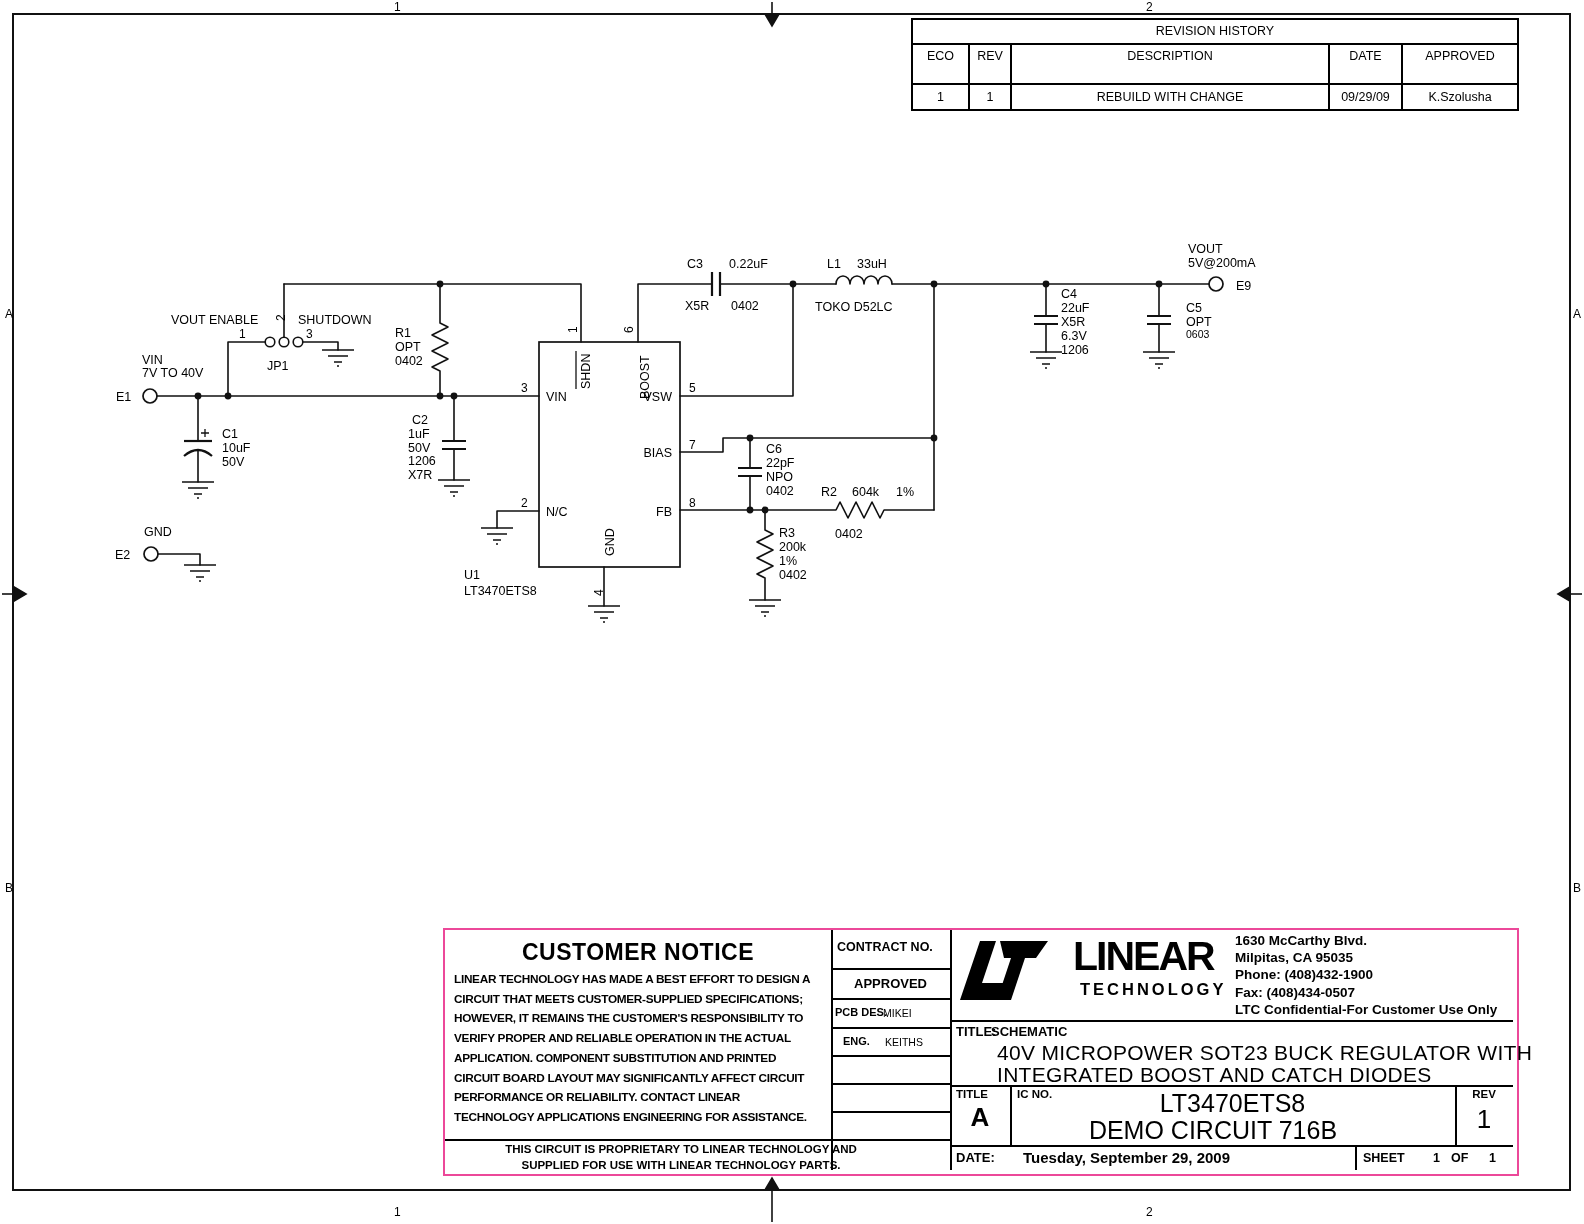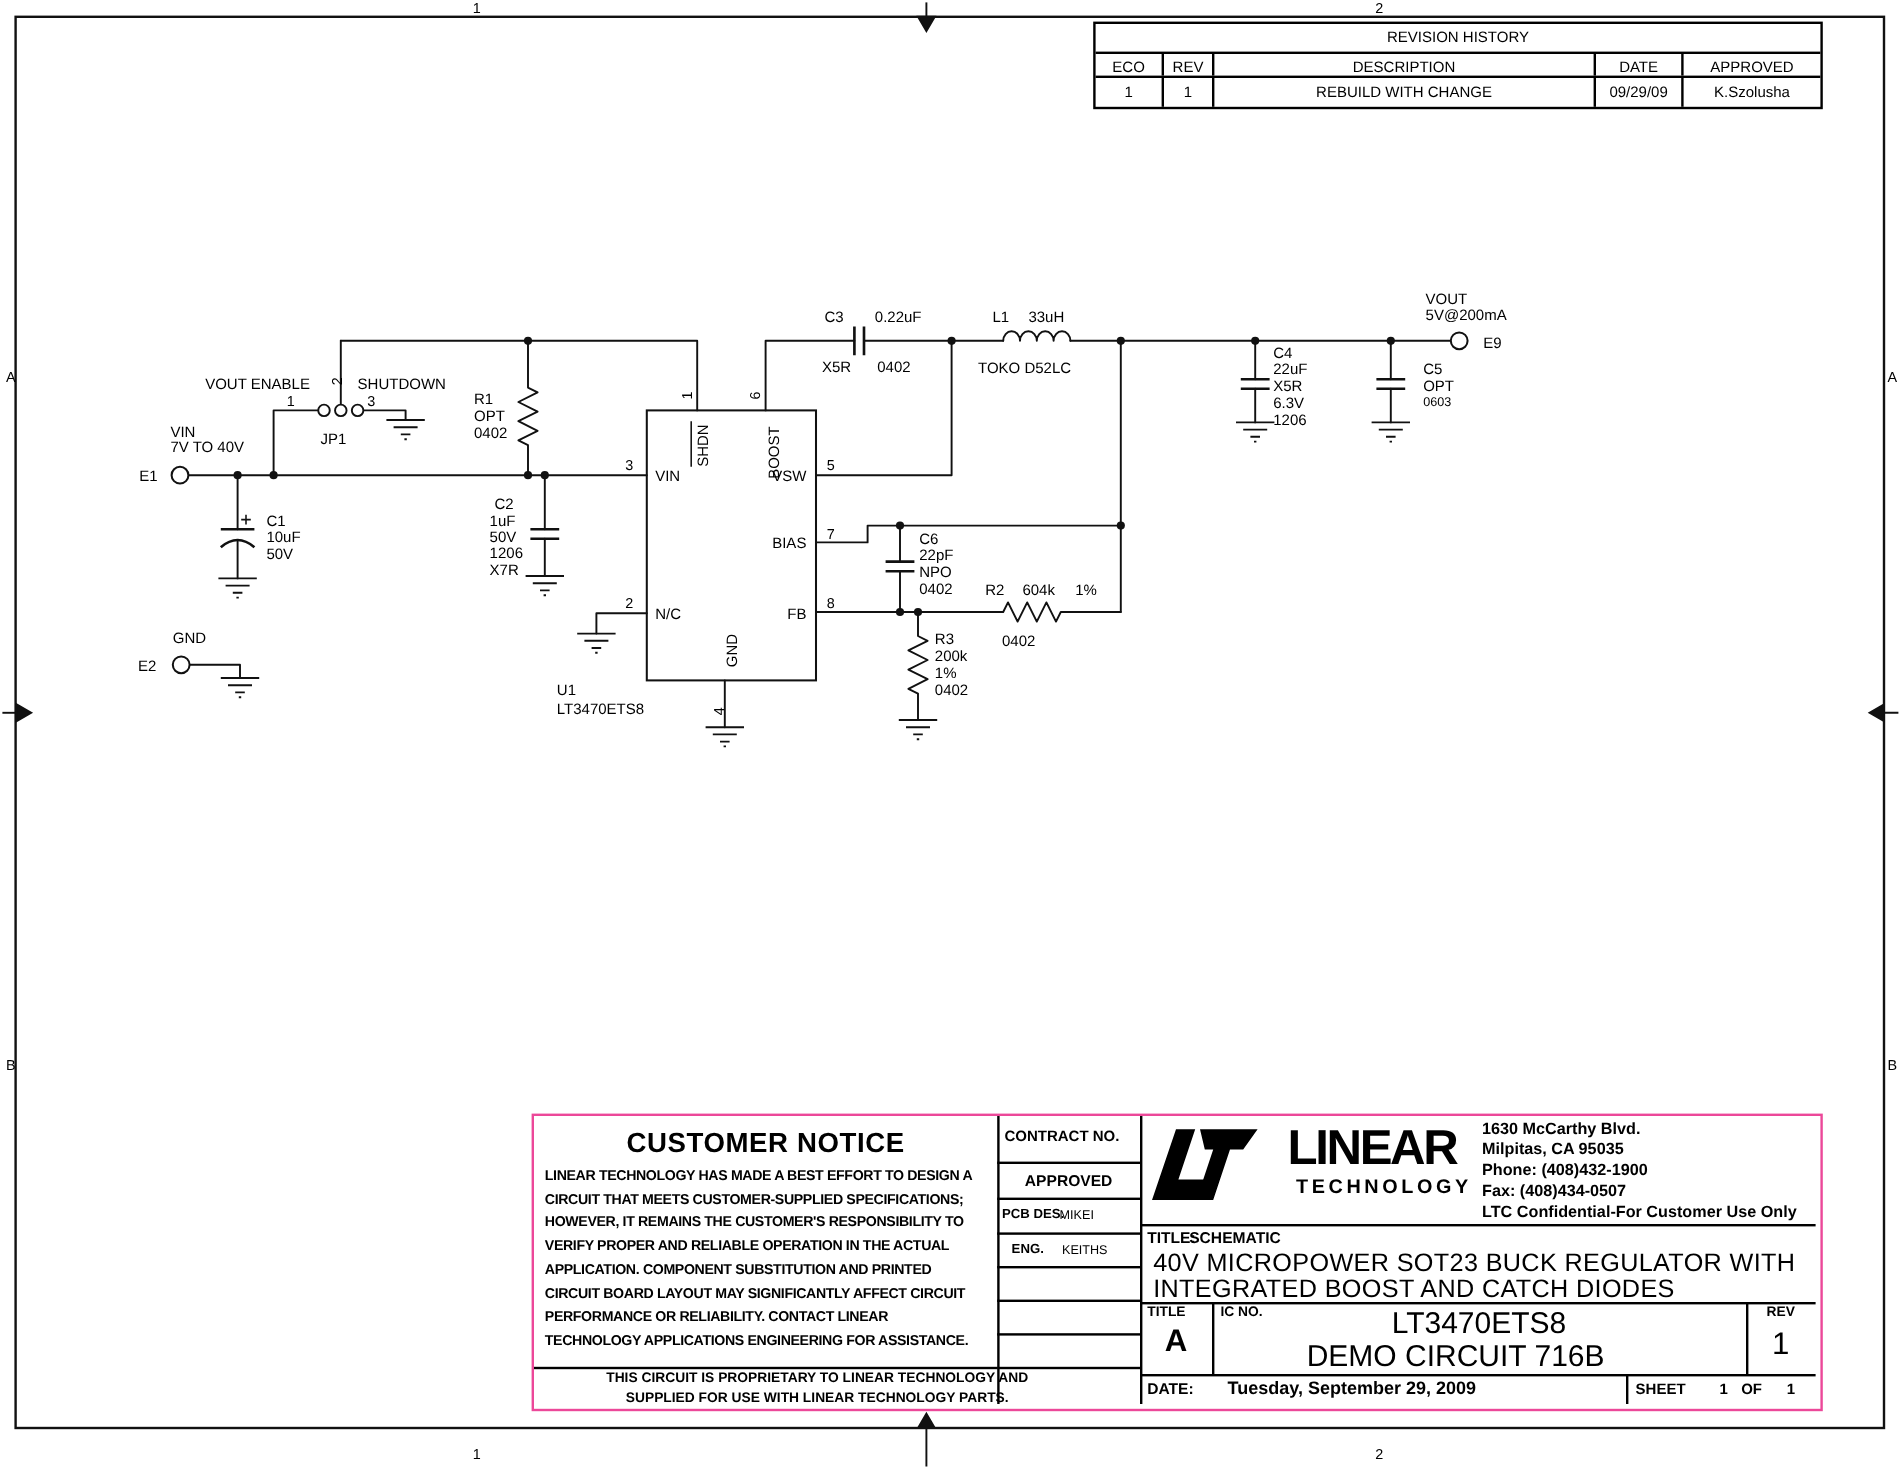--- a/index.html
+++ b/index.html
@@ -7,38 +7,38 @@
          font-family:"Liberation Sans",sans-serif;color:#000;}
   .abs{position:absolute;}
   svg text{font-family:"Liberation Sans",sans-serif;fill:#000;}
   .s12{font-size:12.5px;}
   .s11{font-size:12px;}
   .s10{font-size:10.5px;}
   .end{text-anchor:end;}
   
   .rev{position:absolute;left:911px;top:18px;width:604px;border:2px solid #000;font-size:12.5px;background:#fff;}
   .rev .t{height:23px;line-height:23px;text-align:center;border-bottom:2px solid #000;}
-  .rev .r{display:flex;height:18px;line-height:23px;text-align:center;}
+  .rev .r{display:flex;height:38px;line-height:23px;text-align:center;}
   .rev .r.d{height:24px;line-height:24px;border-top:2px solid #000;}
   .rev .c{border-right:2px solid #000;}
   .rev .c1{width:55px;} .rev .c2{width:40px;} .rev .c3{width:316px;} .rev .c4{width:71px;} .rev .c5{flex:1;border-right:none;}
   
   .bb{position:absolute;left:443px;top:928px;width:1072px;height:244px;border:2px solid #ec4899;background:#fff;}
   .bb .hl{position:absolute;height:2px;background:#000;}
   .bb .vl{position:absolute;width:2px;background:#000;}
   .bb .txt{position:absolute;white-space:nowrap;}
   .notice-title{font-size:23px;font-weight:bold;letter-spacing:0.5px;}
   .notice-par{position:absolute;left:9px;top:40px;width:374px;font-size:11.8px;font-weight:bold;
               line-height:19.7px;letter-spacing:-0.3px;white-space:nowrap;}
   .prop{position:absolute;left:0;top:212px;width:386px;text-align:center;font-size:11.5px;font-weight:bold;line-height:15.5px;padding-left:43px;}
   .appr-b{font-weight:bold;}
   .brand-linear{font-size:41px;font-weight:bold;letter-spacing:-2px;line-height:40px;}
   .brand-tech{font-size:16.5px;font-weight:bold;letter-spacing:3px;}
   .addr{font-size:13.5px;font-weight:bold;line-height:17.2px;}
-  .desc{font-size:21px;letter-spacing:0.3px;}
+  .desc{font-size:21px;letter-spacing:0.3px;margin-left:36px;}
   .big{font-size:25px;}
   .celllab{font-size:11.5px;font-weight:bold;}
 </style>
 </head>
 <body>
 
 <div class="sheet">
 
 <svg class="abs" style="left:0;top:0" width="1584" height="1224" viewBox="0 0 1584 1224">
 

